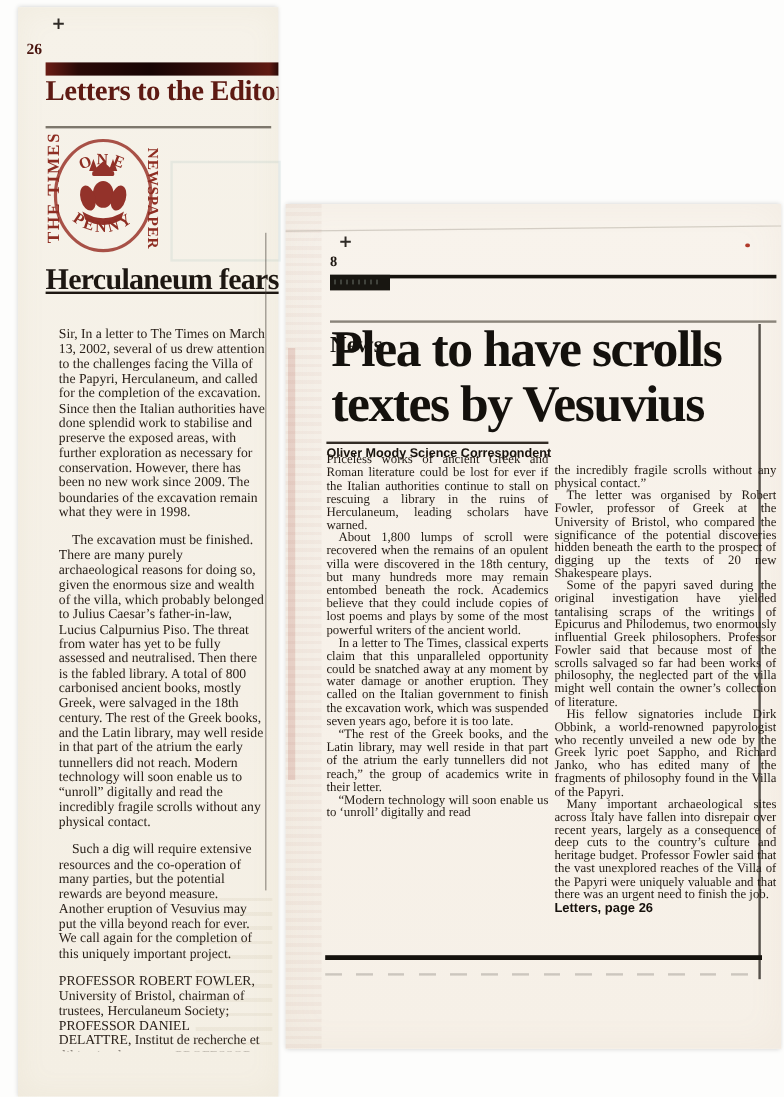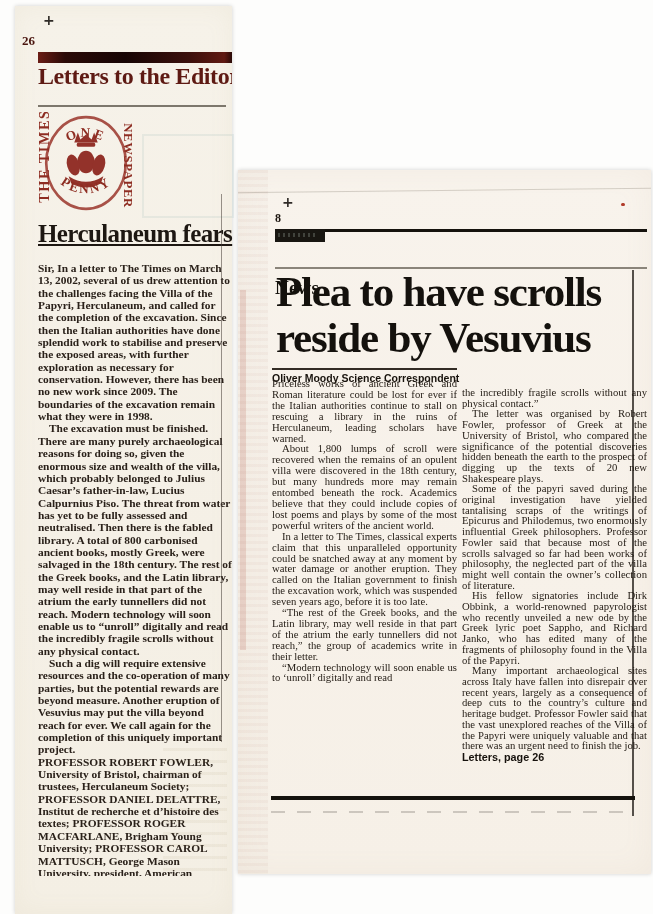--- a/index.html
+++ b/index.html
@@ -30,21 +30,21 @@
   .stamp{left:20px;top:106px;width:102px;height:102px;}
   .headline-left{
     left:23px;top:214px;width:196px;
     font:700 25px/28px "Liberation Serif",serif;letter-spacing:-.6px;color:#1d1712;text-decoration:underline;
   }
   .body-left{
     left:23px;top:256px;width:194px;height:614px;overflow:hidden;
     font:400 11.4px/12.35px "Liberation Serif",serif;color:#2a211a;
     text-align:left;
   }
-  .body-left p{margin:0;font-weight:bold;}
+  .body-left p{margin:11px;}
   .body-left p.ind{text-indent:11px;}
   .cut-edge{left:206px;top:188px;width:1px;height:548px;background:rgba(70,62,55,.55);}
   .smudge-left{
     left:148px;top:742px;width:64px;height:130px;opacity:.5;
     background:repeating-linear-gradient(180deg,rgba(140,120,70,.14) 0 3px,rgba(0,0,0,0) 3px 12px);
   }
   
   .clip-right{
     left:238px;top:170px;width:413px;height:704px;
     background:linear-gradient(180deg,#f8f3ec 0%,#f7f1e9 55%,#f6f0e7 100%);
@@ -159,21 +159,21 @@
 
   <div class="abs top-bar"></div>
   <div class="abs bar-block"></div>
 
   <div class="abs news-label">News</div>
 
   <div class="abs rule-news"></div>
 
   <div class="abs headline-right">
     <div>Plea to have scrolls</div>
-    <div>reside by Vesuvius</div>
+    <div>textes by Vesuvius</div>
   </div>
 
   <div class="abs vrule-right"></div>
 
   <div class="abs byline-rule"></div>
   <div class="abs byline">Oliver Moody Science Correspondent</div>
 
   <div class="abs col col1">
     <p>Priceless works of ancient Greek and Roman literature could be lost for ever if the Italian authorities continue to stall on rescuing a library in the ruins of Herculaneum, leading scholars have warned.</p>
     <p class="ind">About 1,800 lumps of scroll were recovered when the remains of an opulent villa were discovered in the 18th century, but many hundreds more may remain entombed beneath the rock. Academics believe that they could include copies of lost poems and plays by some of the most powerful writers of the ancient world.</p>

